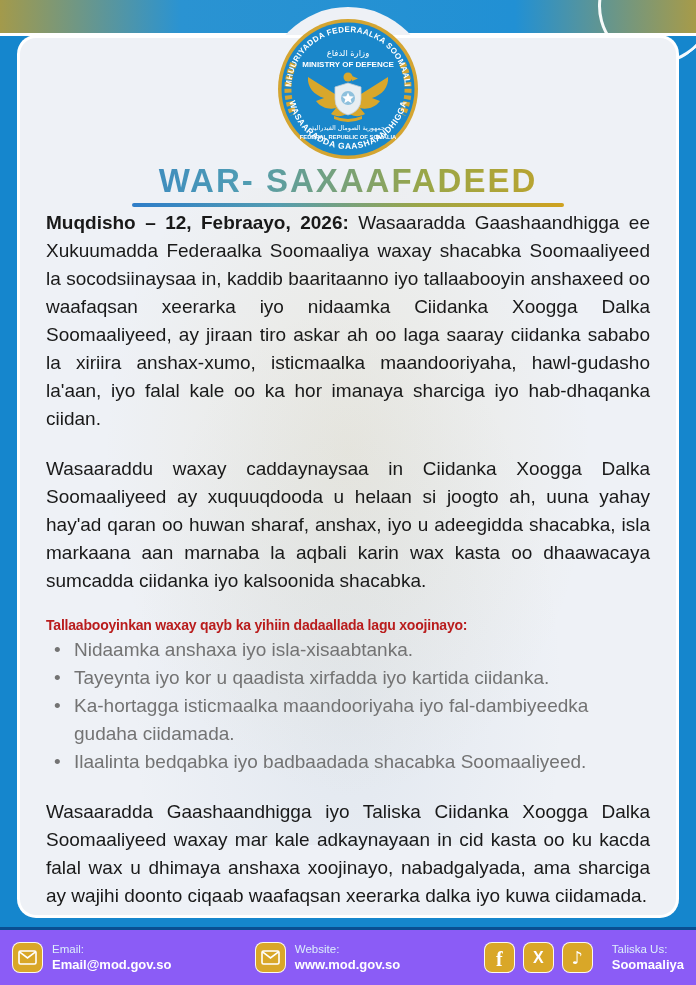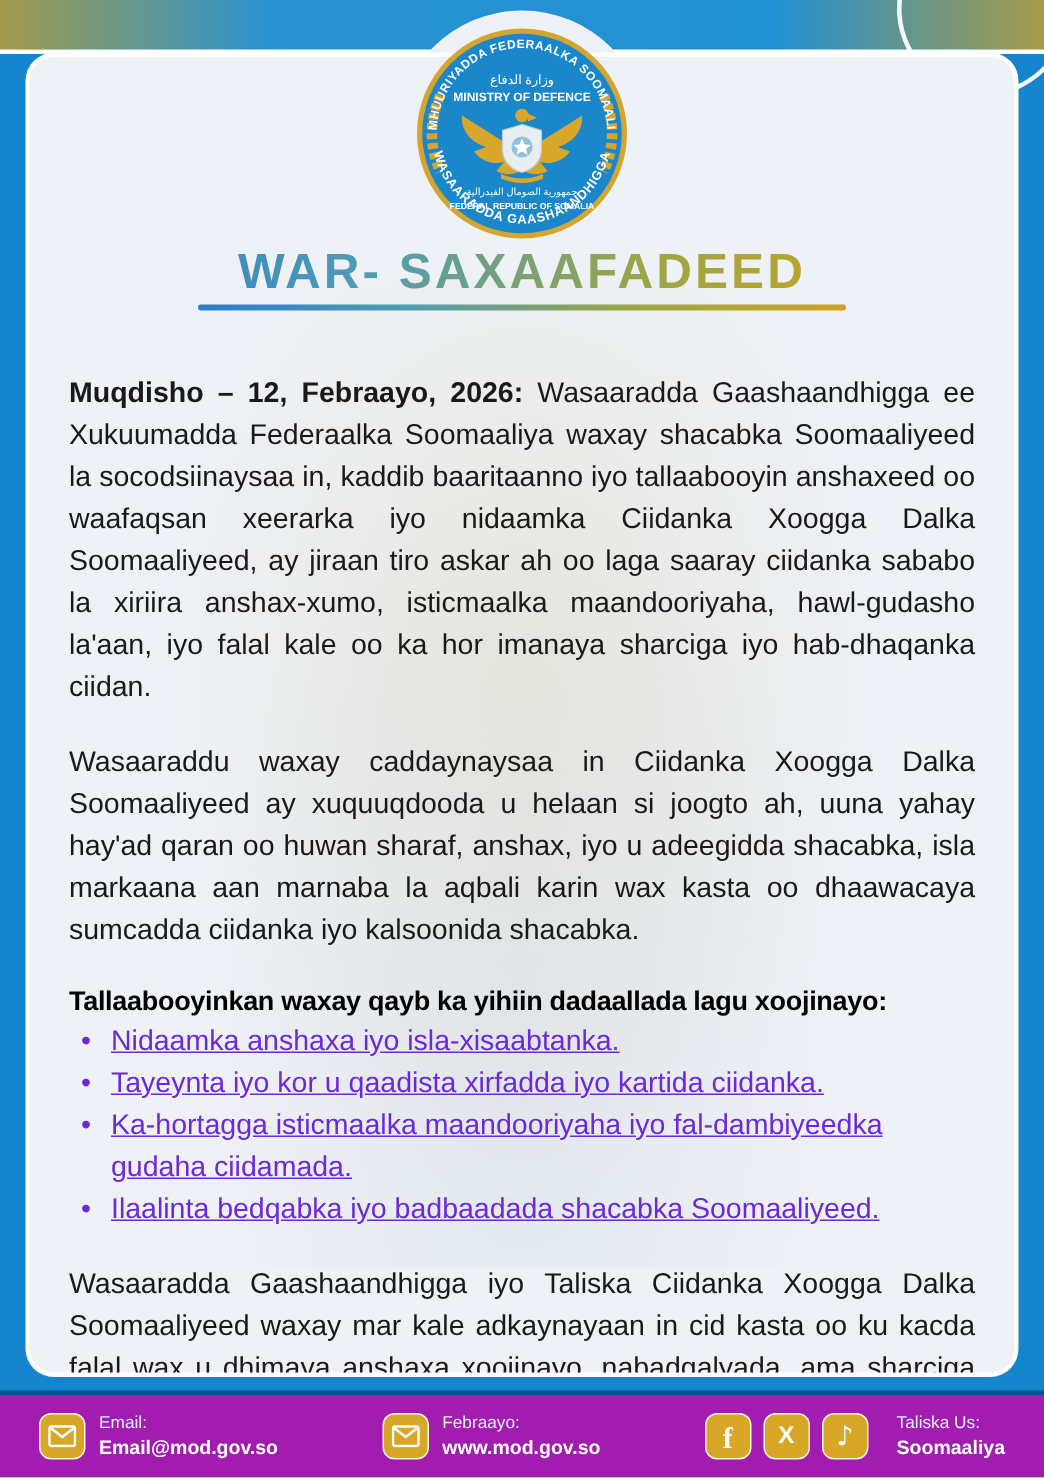--- a/index.html
+++ b/index.html
@@ -30,34 +30,34 @@
   
   .press-title{margin:124px 0 0;text-align:center;font-size:33px;font-weight:800;letter-spacing:2px;color:#b8962c;}
   @supports ((-webkit-background-clip:text) or (background-clip:text)){
     .press-title{background:linear-gradient(90deg,#2e7dc8 6%,#4f9cb4 34%,#9aa647 62%,#cfa21f 92%);
       -webkit-background-clip:text;background-clip:text;color:transparent;}
   }
   .title-underline{width:432px;height:4px;margin:3px auto 0;border-radius:2px;
     background:linear-gradient(90deg,#2e7dc8,#4f9cb4,#9aa647,#cfa21f);}
 
   
-  .content{position:relative;padding:31px 26px 0;z-index:3;margin-top:11px;}
+  .content{position:relative;padding:2px 26px 0;z-index:3;}
   .body-par{margin:0 0 22px;text-align:justify;font-size:19px;line-height:28px;color:#191919;}
   .lead{font-weight:700;}
-  .list-heading{margin:0 0 3px;font-size:18px;font-weight:700;letter-spacing:-.2px;color:#000000;}
+  .list-heading{margin:0 0 3px;font-size:14px;font-weight:700;letter-spacing:-.2px;color:#b91c1c;}
   .action-list{margin:0 0 22px;padding:0;list-style:none;}
-  .action-list li{position:relative;padding-left:28px;font-size:19px;line-height:28px;color:#6d28d9;text-decoration:underline;}
+  .action-list li{position:relative;padding-left:28px;font-size:19px;line-height:28px;color:#737373;}
   .action-list li::before{content:"\2022";position:absolute;left:8px;top:0;}
   .last-par{margin-bottom:0;}
   .end-mark{margin-top:-27px;text-align:center;padding-left:160px;font-size:20px;font-weight:700;letter-spacing:.5px;color:#111;}
 
   
   .navy-line{position:absolute;left:0;right:0;top:927px;height:3px;background:#0a4e92;z-index:3;}
-  .footer-bar{position:absolute;left:0;right:0;top:930px;height:55px;background:#a21caf;z-index:3;
-    display:flex;align-items:center;justify-content:space-between;padding:0 26px;box-sizing:border-box;}
+  .footer-bar{position:absolute;left:0;right:0;top:930px;height:55px;background:#8b5cf6;z-index:3;
+    display:flex;align-items:center;justify-content:space-between;padding:0 12px;box-sizing:border-box;}
   .fgroup{display:flex;align-items:center;gap:9px;}
   .fsq{width:31px;height:31px;border-radius:8px;background:#d9a728;border:1.5px solid rgba(255,255,255,.92);
     display:flex;align-items:center;justify-content:center;color:#fff;flex:0 0 auto;box-sizing:border-box;}
   .ftext{display:flex;flex-direction:column;justify-content:center;}
   .flabel{font-size:11.5px;color:#dceffb;line-height:1.3;}
   .fvalue{font-size:13px;font-weight:700;color:#ffffff;line-height:1.25;}
   .yt-value{max-width:112px;}
   .social-icons{display:flex;gap:8px;margin-right:10px;}
   .glyph-f{font-family:"Liberation Serif",serif;font-weight:700;font-size:20px;line-height:1;margin-top:2px;}
   .glyph-x{font-weight:700;font-size:16px;line-height:1;}
@@ -148,21 +148,21 @@
     </div>
 
     <div class="fgroup">
       <span class="fsq">
         <svg width="19" height="15" viewBox="0 0 19 15">
             <rect x="1" y="1" width="17" height="13" rx="1.5" fill="none" stroke="#fff" stroke-width="1.6"></rect>
             <path d="M1.5 1.8 L9.5 8 L17.5 1.8" fill="none" stroke="#fff" stroke-width="1.6"></path>
           </svg>
       </span>
       <span class="ftext">
-        <span class="flabel">Febraayo:</span>
+        <span class="flabel">Website:</span>
         <span class="fvalue">www.mod.gov.so</span>
       </span>
     </div>
 
 
     <div class="fgroup">
       <span class="social-icons">
         <span class="fsq">
             <span class="glyph-f">f</span>
           </span>

